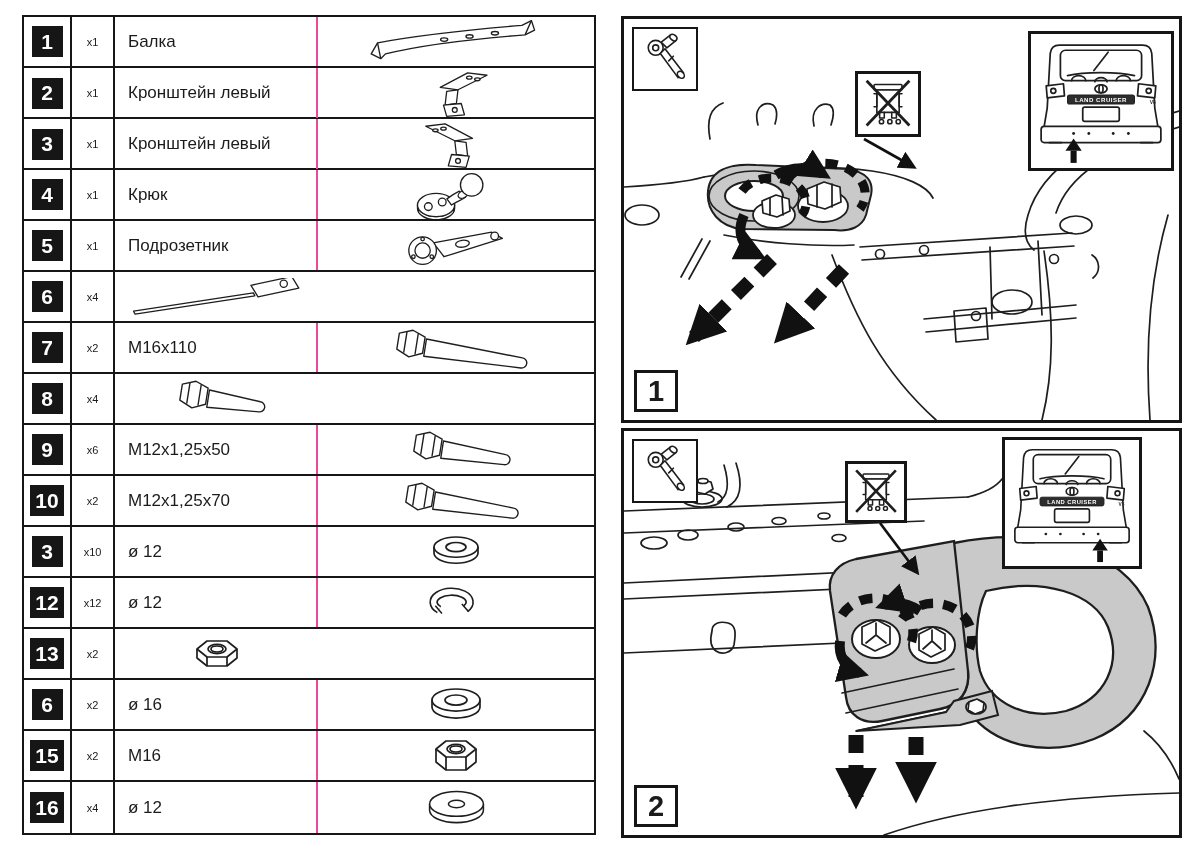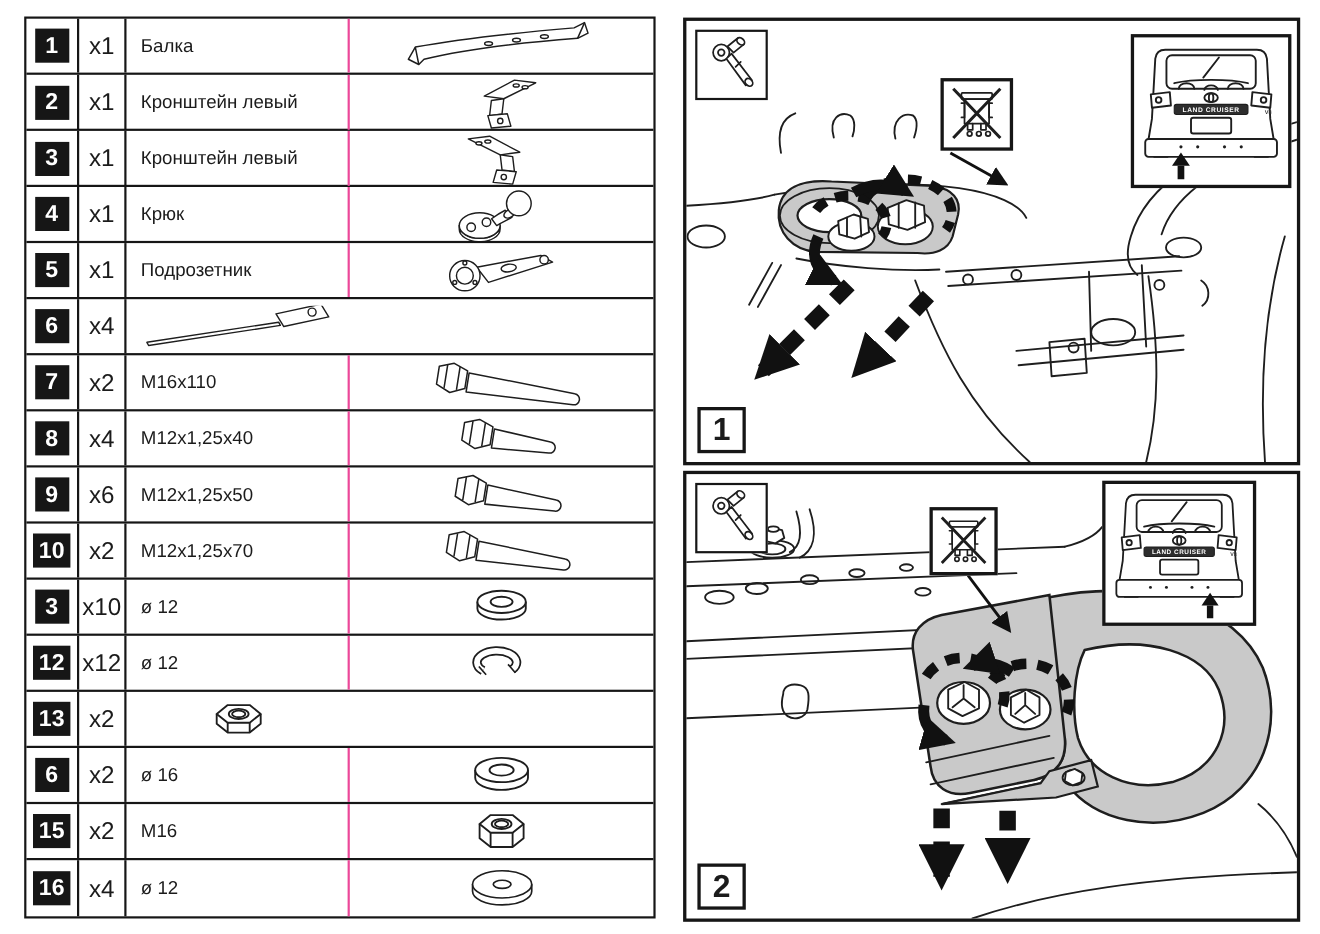--- a/index.html
+++ b/index.html
@@ -7,21 +7,21 @@
        font-family:"Liberation Sans",sans-serif;color:#1b1b1b;}
   
   .parts-table{position:absolute;left:22px;top:15px;width:570px;
        border:2px solid #161616;background:#fff;}
   .t-row{display:grid;grid-template-columns:48px 43px 203px 1fr;height:51px;
        border-bottom:2px solid #161616;box-sizing:border-box;}
   .t-row:last-child{border-bottom:none;}
   .cell{display:flex;align-items:center;box-sizing:border-box;}
   .cell.num{justify-content:center;border-right:2px solid #161616;}
   .cell.qty{justify-content:center;border-right:2px solid #161616;
-       font-size:22px;}
+       font-size:11px;}
   .cell.name{padding-left:13px;border-right:2px solid #ec4899;font-size:17px;}
   .cell.pic{justify-content:center;}
   .badge{min-width:31px;height:31px;padding:0 5px;background:#161616;color:#fff;
        display:flex;align-items:center;justify-content:center;
        font-size:21px;font-weight:bold;box-sizing:border-box;}
   
   .panel{position:absolute;left:621px;width:561px;border:3px solid #161616;
        background:#fff;box-sizing:border-box;}
   #panel1{top:16px;height:407px;}
   #panel2{top:428px;height:410px;}
@@ -178,21 +178,20 @@
     </g>
         </svg>
       </div>
   </div>
 
   <div class="t-row">
     <div class="cell num">
         <span class="badge">8</span>
       </div>
     <div class="cell qty">x4</div>
-    <div class="cell name">M12x1,25x40</div>
     <div class="cell pic">
         <svg viewBox="0 0 136 54" height="44">
     <g transform="rotate(9 40 24)" fill="#fff" stroke="#1e1e1e" stroke-width="1.7" stroke-linejoin="round">
       <path d="M58 13 L122 17.5 a6.2 6.2 0 0 1 0 12.5 L58 34.5 Z"></path>
       <path d="M24 11 L40 5 L56 11 L56 31 L40 38 L24 31 Z"></path>
       <path d="M33 8 L33 34 M47 8 L47 34" fill="none"></path>
     </g>
         </svg>
       </div>
   </div>

